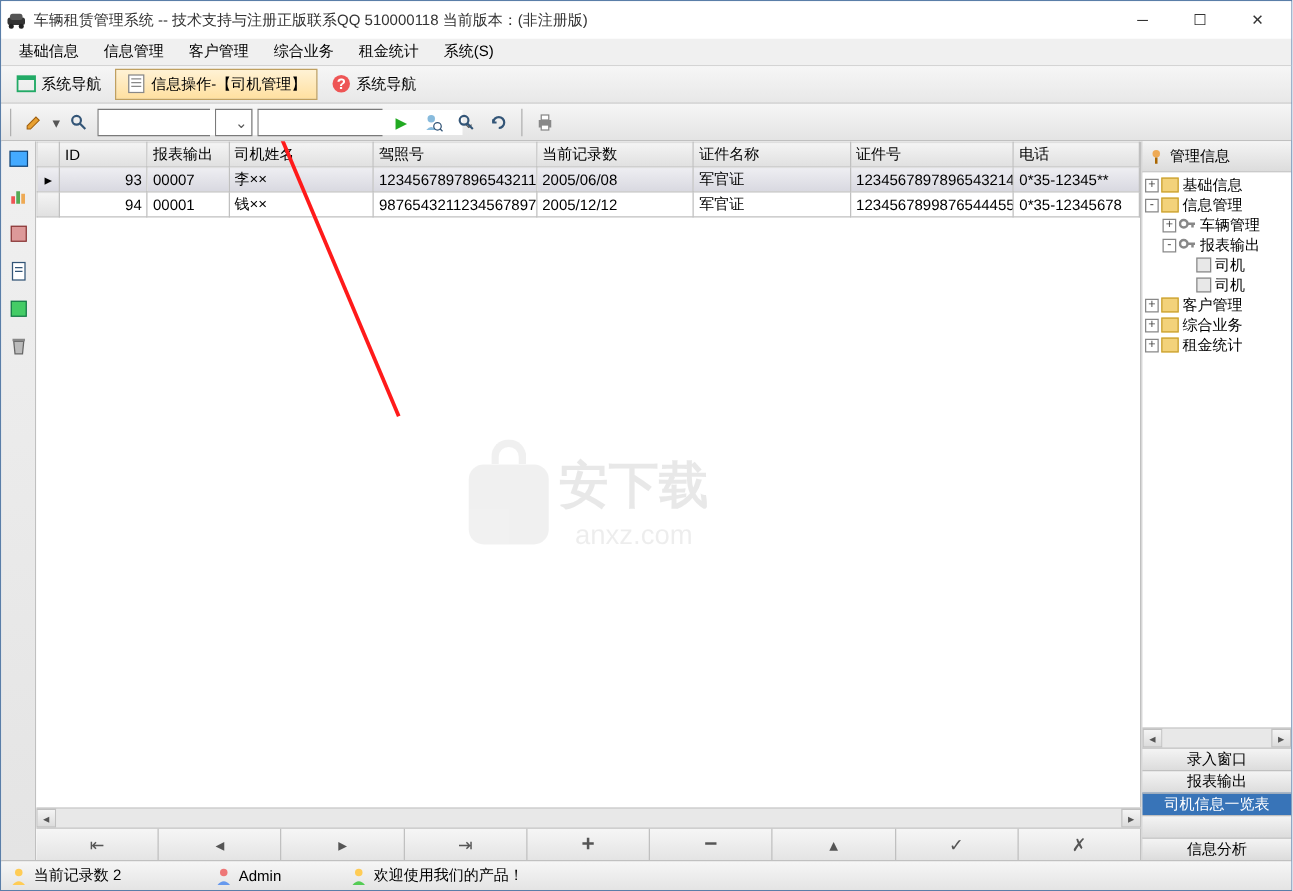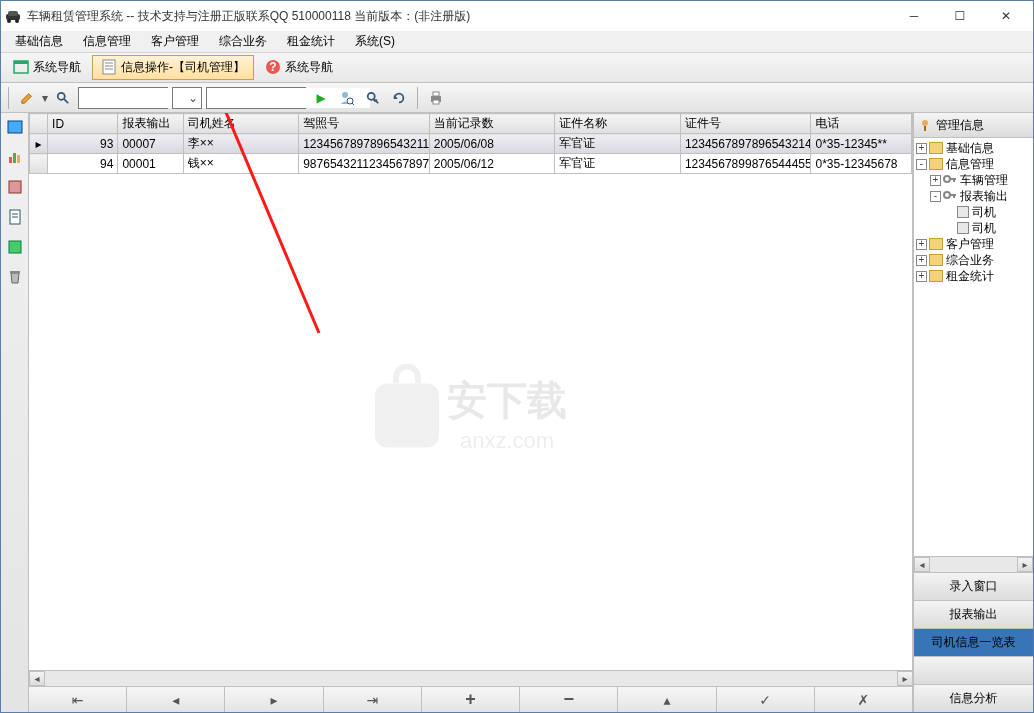--- a/index.html
+++ b/index.html
@@ -37,22 +37,22 @@
 .nav-bar div { flex: 1; display: flex; align-items: center; justify-content: center; border-right: 1px solid #c0c0c0; color: #555; font-size: 14px; }
 .right { width: 120px; background: #f0f0f0; border-left: 1px solid #c0c0c0; display: flex; flex-direction: column; }
 .right-header { height: 20px; background: linear-gradient(#f4f4f4,#dcdcdc); display: flex; align-items: center; padding: 12px 4px; border-bottom: 1px solid #c0c0c0; }
 .right-header .pin { width: 14px; height: 14px; margin-right: 4px; }
 .tree { flex: 1; background: #fff; overflow: auto; padding: 2px; }
 .tree-node { display: flex; align-items: center; height: 16px; white-space: nowrap; }
 .tree-node .expander { width: 11px; height: 11px; border: 1px solid #888; display: inline-flex; align-items: center; justify-content: center; font-size: 10px; line-height: 1; margin-right: 2px; color:#444; background:#fff; }
 .tree-node .folder { width: 14px; height: 12px; background: #f3d27a; border: 1px solid #c9a030; margin-right: 3px; }
 .tree-node .leaf { width: 12px; height: 12px; background: #e8e8e8; border: 1px solid #888; margin-right: 3px; }
 .right-tabs { display: flex; flex-direction: column; }
-.right-tab { height: 28px; background: linear-gradient(#f4f4f4,#dcdcdc); border-top: 1px solid #c0c0c0; display:flex; align-items:center; justify-content:center; }
-.right-tab.sel { background: #3874b8; color: #000000; }
+.right-tab { height: 18px; background: linear-gradient(#f4f4f4,#dcdcdc); border-top: 1px solid #c0c0c0; display:flex; align-items:center; justify-content:center; }
+.right-tab.sel { background: #3874b8; color: #ffffff; }
 .statusbar { height: 24px; background: linear-gradient(#f6f6f6,#e4e4e4); border-top: 1px solid #c0c0c0; display: flex; align-items: center; padding: 0 6px; gap: 14px; }
 .statusbar .sec { display: flex; align-items: center; gap: 4px; }
 .hscroll { height: 16px; background: #f0f0f0; border-top: 1px solid #c0c0c0; display:flex; }
 .hscroll .arrow { width:16px; background: linear-gradient(#f4f4f4,#dcdcdc); border: 1px solid #c0c0c0; display:flex;align-items:center;justify-content:center;font-size:10px;color:#555;}
 .hscroll .track { flex:1; background:#e8e8e8; }
 .watermark { position: absolute; top: 50%; left: 50%; transform: translate(-50%, -50%); opacity: 0.14; pointer-events: none; text-align: center; }
 .watermark .lock { width: 64px; height: 64px; background: #999; border-radius: 12px; margin: 0 auto 6px; position: relative; }
 .watermark .handle { width: 28px; height: 20px; border: 6px solid #999; border-bottom: none; border-radius: 14px 14px 0 0; position: absolute; top: -20px; left: 50%; transform: translateX(-50%); }
 .watermark .t1 { font-size: 40px; color: #666; font-weight: bold; }
 .watermark .t2 { font-size: 22px; color: #888; }
@@ -249,21 +249,21 @@
                 <td>军官证</td>
                 <td>12345678978965432141</td>
                 <td>0*35-12345**</td>
               </tr>
               <tr>
                 <td class="rowhdr"></td>
                 <td style="text-align:right">94</td>
                 <td>00001</td>
                 <td>钱××</td>
                 <td>98765432112345678977</td>
-                <td>2005/06/12</td>
+                <td>2005/12/12</td>
                 <td>军官证</td>
                 <td>12345678998765444555</td>
                 <td>0*35-12345678</td>
               </tr>
             </tbody>
           </table>
 
           <div class="watermark">
             <div style="display:flex;align-items:flex-end;gap:8px">
               <div style="position:relative">
@@ -377,13 +377,36 @@
       <div class="right-tabs" id="rtabs">
           <div class="right-tab">录入窗口</div>
           <div class="right-tab">报表输出</div>
           <div class="right-tab sel">司机信息一览表</div>
           <div class="right-tab"></div>
           <div class="right-tab">信息分析</div>
         </div>
     </div>
   </div>
 
+  <div class="statusbar">
+    <div class="sec">
+      <svg width="16" height="16">
+          <circle cx="8" cy="5" r="3" fill="#fc5"></circle>
+          <path d="M3 15 Q8 9 13 15" fill="#fc5"></path>
+        </svg>
+      <span>当前记录数 2</span>
+    </div>
+    <div class="sec" style="margin-left:60px">
+      <svg width="16" height="16">
+          <circle cx="8" cy="5" r="3" fill="#e77"></circle>
+          <path d="M3 15 Q8 9 13 15" fill="#69e"></path>
+        </svg>
+      <span>Admin</span>
+    </div>
+    <div class="sec" style="margin-left:40px">
+      <svg width="16" height="16">
+          <circle cx="8" cy="5" r="3" fill="#fc5"></circle>
+          <path d="M3 15 Q8 9 13 15" fill="#5c5"></path>
+        </svg>
+      <span>欢迎使用我们的产品！</span>
+    </div>
+  </div>
 </div>
 
 </body></html>

